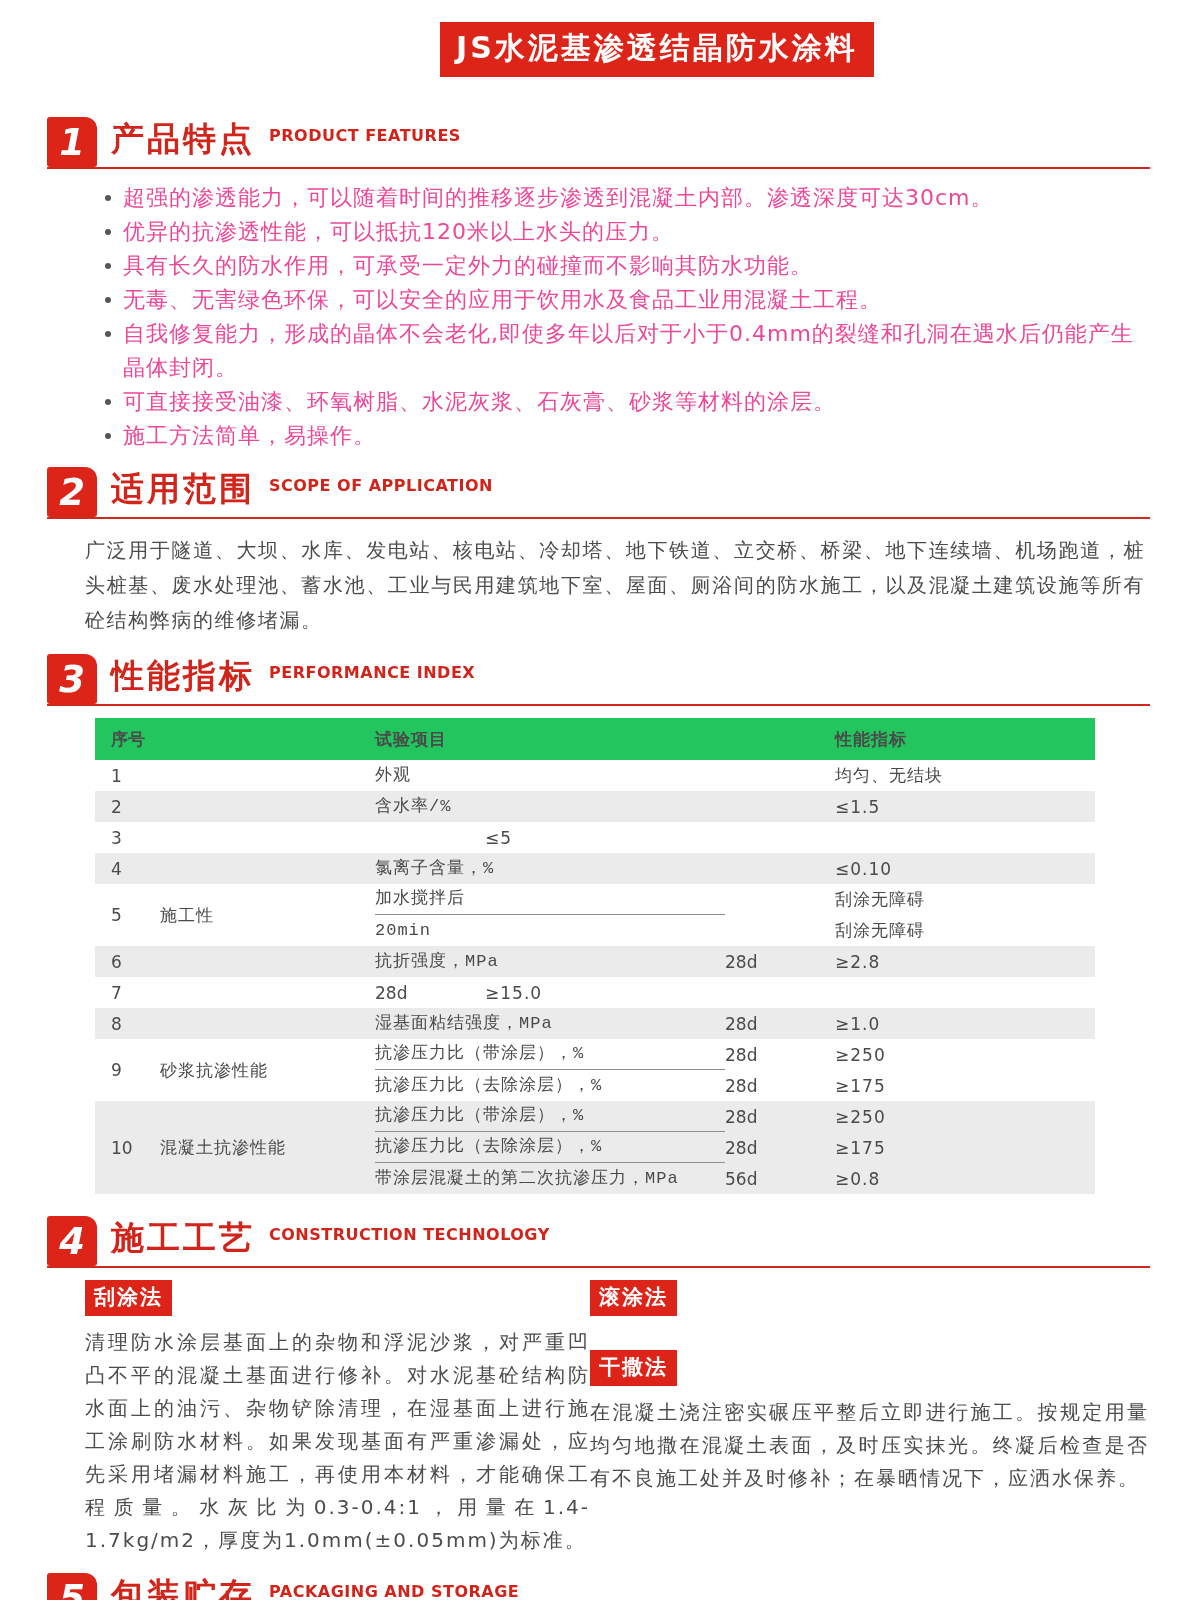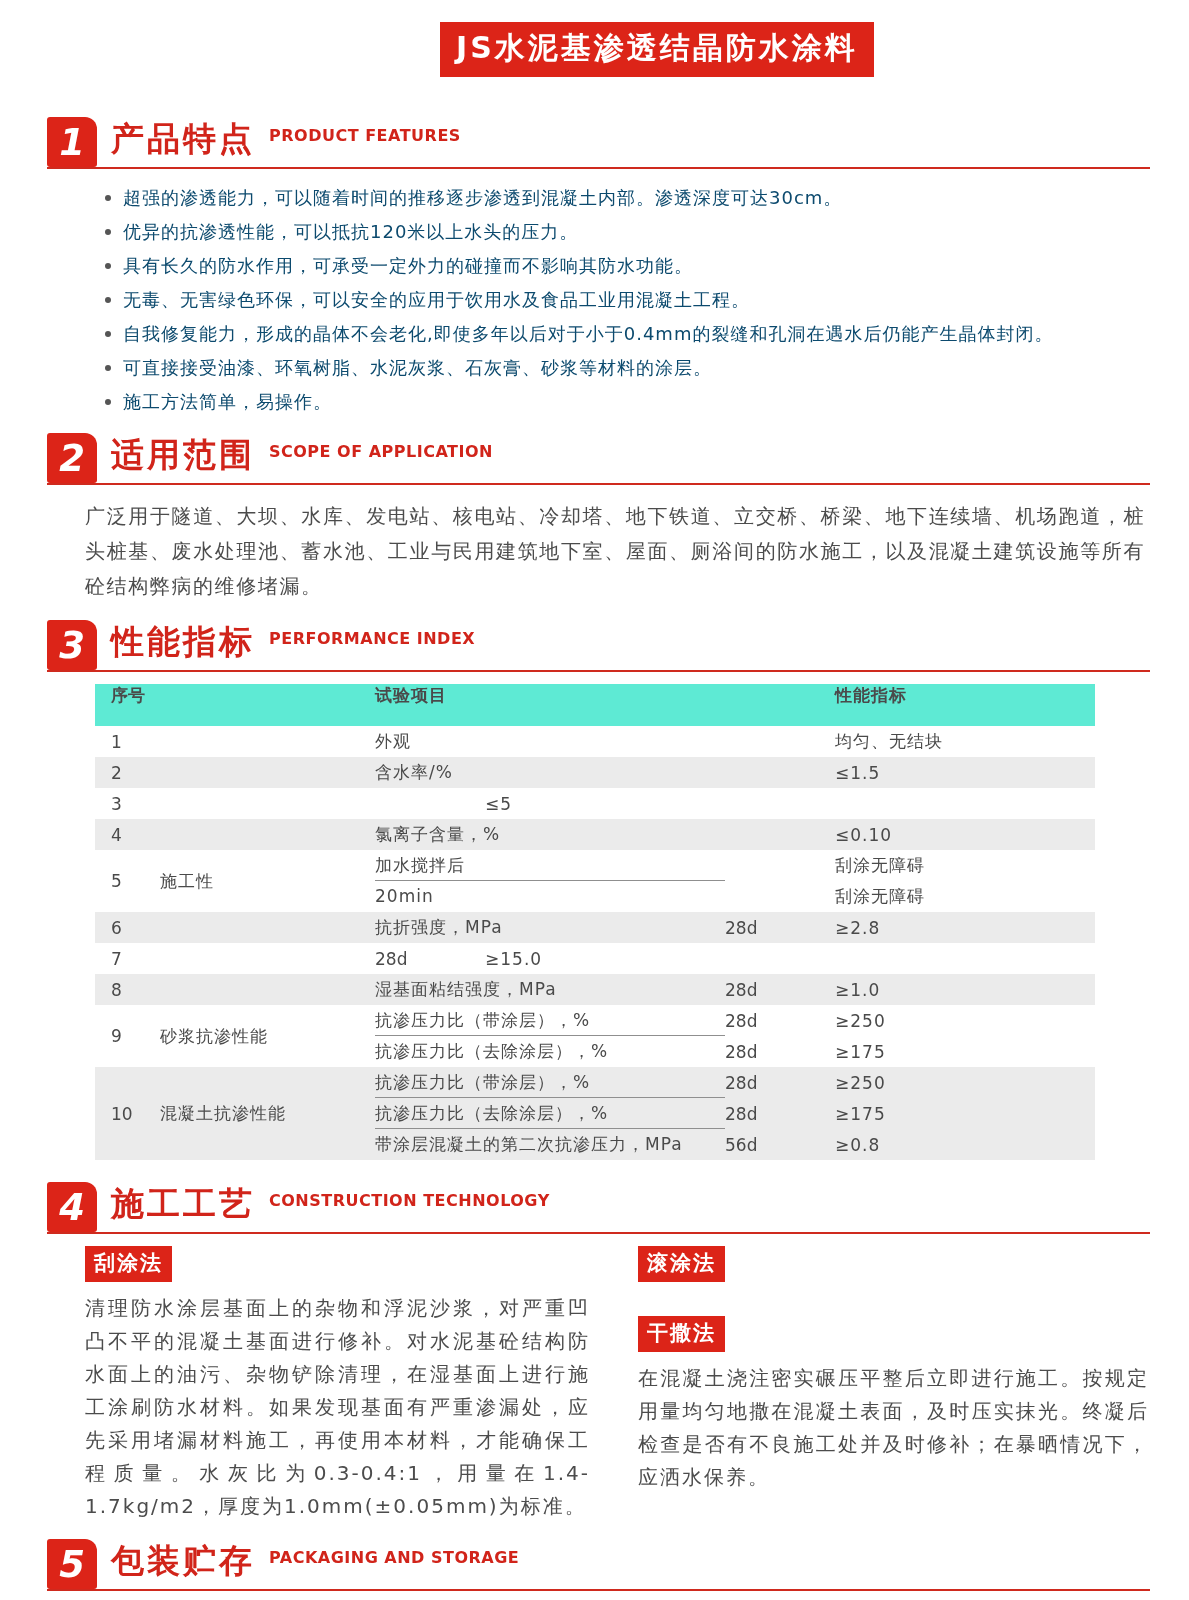--- a/index.html
+++ b/index.html
@@ -28,49 +28,49 @@
     color:#d1241a;font-size:33px;font-weight:bold;letter-spacing:3px;
     line-height:1;padding-bottom:12px;
   }
   .sec-sub{
     color:#d1241a;font-size:16px;font-weight:bold;letter-spacing:.5px;
     padding-bottom:22px;
   }
   
   .bullets{list-style:none;margin:12px 40px 0 103px;padding:0;}
   .bullets li{
-    font-size:18px;line-height:34px;color:#0c4a6e;letter-spacing:1px;
+    font-size:22px;line-height:34px;color:#ec4899;letter-spacing:1px;
     position:relative;padding-left:20px;
   }
   .bullets li::before{
     content:"";position:absolute;left:2px;top:14px;width:6px;height:6px;
     border-radius:50%;background:#555;
   }
   
   .scope-text{
     margin:14px 44px 0 85px;font-size:20px;line-height:35px;
     letter-spacing:1.6px;color:#4c4c4c;text-align:justify;
   }
   
   .ptable{margin:12px 0 0 95px;width:1000px;font-size:17px;color:#4a4a4a;}
-  .t-head{display:flex;align-items:flex-start;height:42px;background:#5eead4;font-weight:bold;}
+  .t-head{display:flex;align-items:center;height:42px;background:#22c55e;font-weight:bold;}
   .t-row{display:flex;align-items:center;}
   .t-row.shaded{background:#ebebeb;}
   .c-no{width:65px;padding-left:16px;box-sizing:border-box;flex:0 0 auto;}
   .c-group{width:215px;flex:0 0 auto;letter-spacing:1px;}
   .c-sub{flex:1;}
   .sub-row{display:flex;align-items:center;height:31px;}
   .t-head .c-item,.sub-row .c-item{width:350px;flex:0 0 auto;letter-spacing:1px;}
   .t-head .c-age,.sub-row .c-age{width:110px;flex:0 0 auto;}
   .t-head .c-value,.sub-row .c-value{flex:1;letter-spacing:1px;}
   .sub-row{box-sizing:border-box;}
   .c-sub .sub-row:not(:last-child) .c-item{border-bottom:1px solid #8f8f8f;height:30px;line-height:30px;}
-  .sub-row .c-item{height:31px;line-height:31px;}
-  
-  .cols{display:flex;margin:12px 40px 0 85px;gap:48px;}
+  .sub-row .c-item{height:31px;line-height:31px;font-family:Liberation Mono, monospace;}
+  
+  .cols{display:flex;margin:12px 40px 0 85px;}
   .col-l{width:505px;flex:0 0 auto;}
   .col-r{flex:1;}
   .m-badge{
     display:inline-block;background:#dc2418;color:#fff;font-size:21px;
     font-weight:bold;letter-spacing:2px;padding:3px 9px 5px;
   }
   .body-text{
     font-size:20px;line-height:33px;color:#4c4c4c;letter-spacing:2px;
     text-align:justify;margin:10px 0 0 0;
   }

